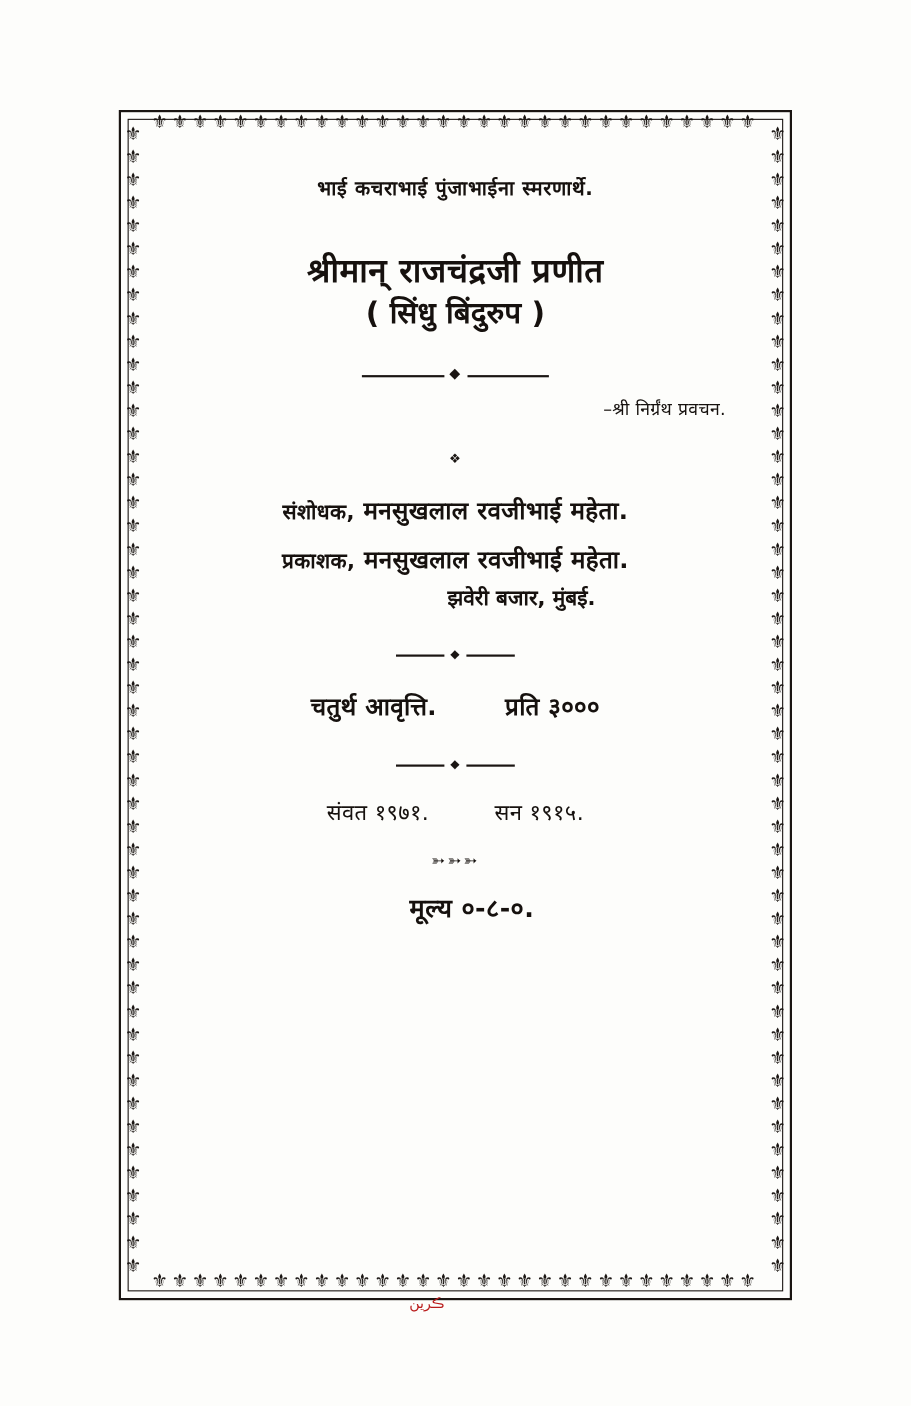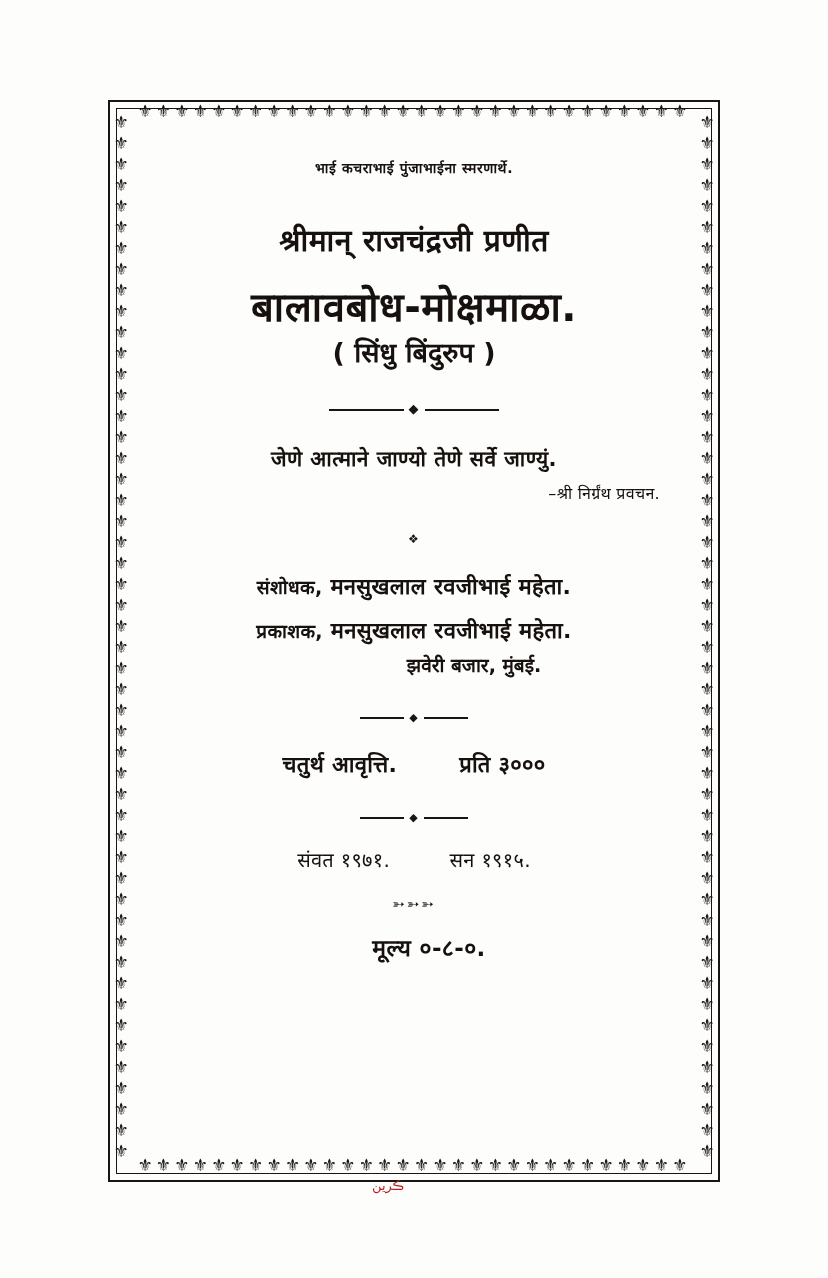--- a/index.html
+++ b/index.html
@@ -82,21 +82,21 @@
     position: absolute;
     left: 140px;
     top: 128px;
     width: 548px;
     height: 1026px;
     text-align: center;
   }
 
   .dedication {
     margin-top: 30px;
-    font-size: 14px;
+    font-size: 18px;
     letter-spacing: 0.6px;
     font-weight: 600;
   }
 
   .byline {
     margin-top: 42px;
     font-size: 30px;
     letter-spacing: 0.5px;
     font-weight: 600;
   }
@@ -345,29 +345,27 @@
       <span>⚜</span>
       <span>⚜</span>
     </div>
 
   <div class="content">
 
     <div class="dedication">भाई कचराभाई पुंजाभाईना स्मरणार्थे.</div>
 
     <div class="byline">श्रीमान् राजचंद्रजी प्रणीत</div>
 
-    <div class="title">बालावबोध-मोक्षमाळा.</div>
 
     <div class="subtitle">( सिंधु बिंदुरुप )</div>
 
     <div class="rule rule-long">
       <span class="dia">◆</span>
     </div>
 
-    <div class="quote">जेणे आत्माने जाण्यो तेणे सर्वे जाण्युं.</div>
     <div class="quote-attr">–श्री निर्ग्रंथ प्रवचन.</div>
 
     <div class="rule rule-small">
       <span class="dia">❖</span>
     </div>
 
     <div class="credit credit-1">
       <span class="role">संशोधक,</span>
       <span>मनसुखलाल रवजीभाई महेता.</span>
     </div>

